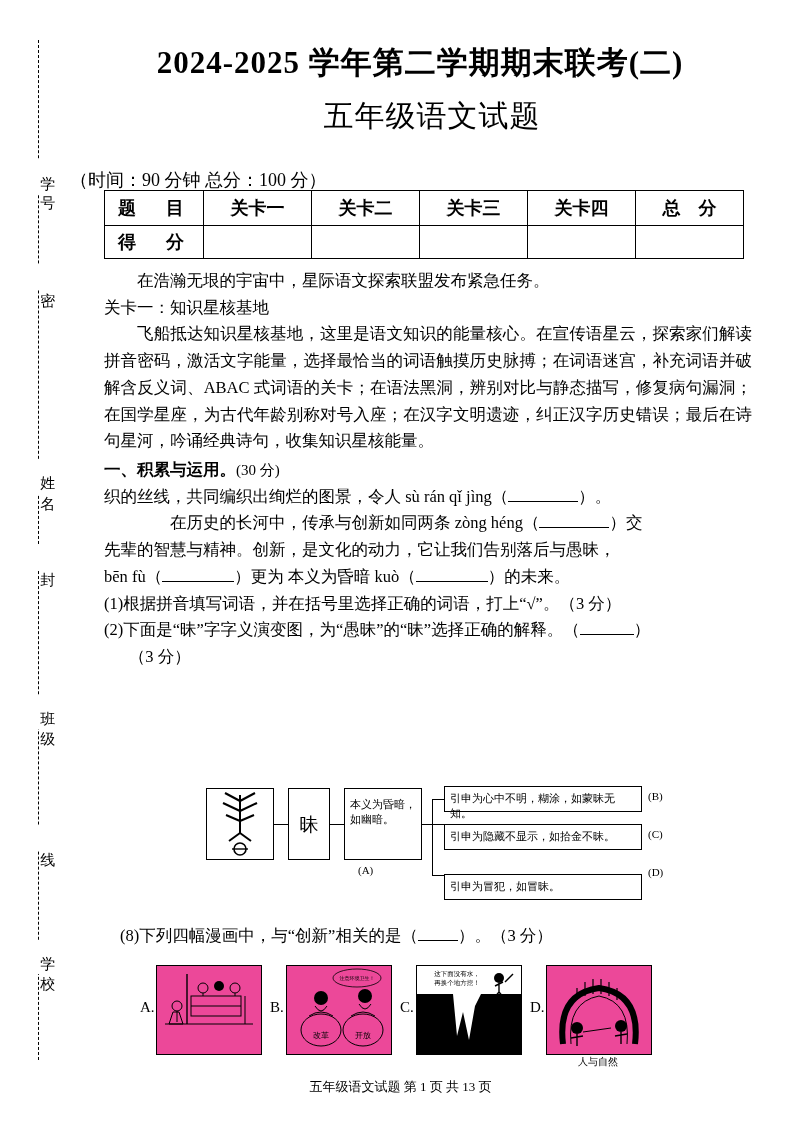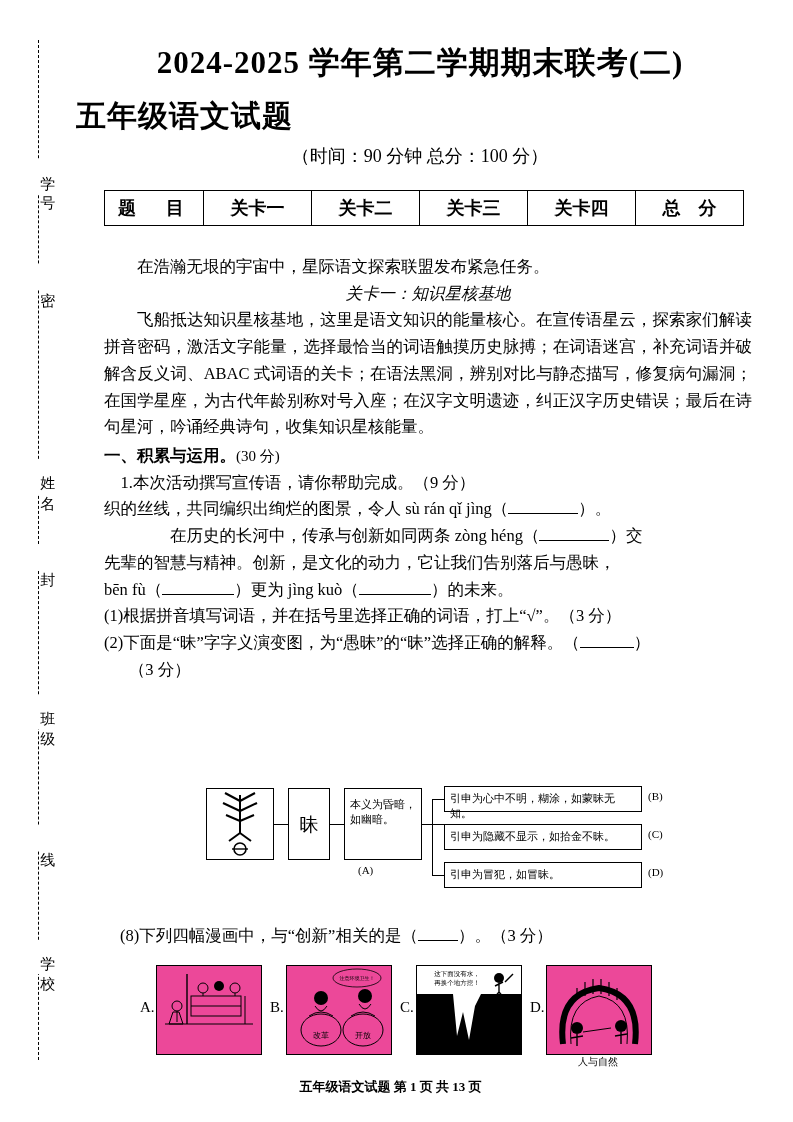--- a/index.html
+++ b/index.html
@@ -26,85 +26,85 @@
   }
   .seal-v{writing-mode:vertical-rl;text-orientation:upright;display:inline-block;}
 
   
   .title1{
     position:absolute;left:70px;top:42px;width:700px;text-align:center;
     font-size:31px;font-weight:bold;letter-spacing:1px;
     font-family:"Liberation Serif","DejaVu Serif",serif;
   }
   .title2{
-    position:absolute;left:76px;top:96px;width:700px;text-align:left;
-    font-size:30px;font-weight:bold;letter-spacing:1px;
+    position:absolute;left:82px;top:96px;width:700px;text-align:center;
+    font-size:30px;font-weight:normal;letter-spacing:1px;
   }
   .subtitle{
-    position:absolute;left:70px;top:144px;width:700px;text-align:center;
+    position:absolute;left:70px;top:168px;width:700px;
     font-size:18px;
   }
 
   
   .score-table{
     position:absolute;left:104px;top:190px;width:640px;
     border-collapse:collapse;
   }
   .score-table td{
     border:1px solid #000;height:32px;text-align:center;
     font-size:18px;font-weight:bold;
   }
   .score-table td.h{width:96px;letter-spacing:6px;}
   .score-table tr.blank td{height:30px;}
 
   
   .body{
-    position:absolute;left:104px;top:254px;width:648px;
+    position:absolute;left:104px;top:268px;width:648px;
     font-size:16.5px;line-height:1.62;text-align:justify;
   }
   .ind2{text-indent:2em;}
-  .center{text-align:center;font-style:italic;}
+  .center{}
   .b{font-weight:bold;}
   .small{font-size:15px;}
 
   p{margin:0;}
   .gap{height:2px;}
 
   .blankline{display:inline-block;border-bottom:1px solid #000;}
 
   
   .diagram{position:absolute;left:206px;top:788px;width:440px;height:115px;}
   .box{position:absolute;border:1px solid #000;box-sizing:border-box;
        font-size:11px;line-height:1.35;}
   .glyphbox{left:0;top:0;width:68px;height:72px;}
   .charbox{left:82px;top:0;width:42px;height:72px;
            font-size:19px;text-align:center;line-height:72px;
            font-family:"Liberation Serif","DejaVu Serif",serif;}
   .meanbox{left:138px;top:0;width:78px;height:72px;padding:8px 5px;}
   .optbox{left:238px;width:198px;height:26px;padding:4px 5px;}
   .opt-b{top:-2px;}
   .opt-c{top:36px;}
-  .opt-d{top:74px;}
+  .opt-d{top:86px;}
   .optlabel{position:absolute;left:442px;font-size:11px;}
   .lbl-b{top:2px;} .lbl-c{top:40px;} .lbl-d{top:78px;}
   .alabel{position:absolute;left:152px;top:76px;font-size:11px;}
   .dline{position:absolute;background:#000;}
 
   
   .comics{position:absolute;left:140px;top:965px;width:520px;height:100px;}
   .comic{position:absolute;top:0;width:104px;height:88px;}
   .comic .cl{position:absolute;left:-16px;top:34px;font-size:15px;}
   .cbox{position:absolute;left:0;top:0;width:104px;height:88px;border:1px solid #000;overflow:hidden;background:#ec4899;}
   .c1{left:16px;} .c2{left:146px;} .c3{left:276px;} .c4{left:406px;}
   .caption{position:absolute;left:406px;top:90px;width:104px;text-align:center;font-size:10px;}
 
   
   .footer{
     position:absolute;left:0;top:1078px;width:781px;text-align:center;
-    font-size:13px;font-weight:bold;
+    font-size:13px;font-weight:normal;padding-left:10px;
   }
 </style>
 </head>
 <body>
 
 <div class="page">
 
   <div class="seal-col">
     <div class="seal-dash"></div>
     <div class="seal-item" style="top:120px;"><span class="seal-v">学 号</span></div>
@@ -123,37 +123,44 @@
   <table class="score-table">
     <tbody>
         <tr>
       <td class="h">题　目</td>
       <td>关卡一</td>
       <td>关卡二</td>
       <td>关卡三</td>
       <td>关卡四</td>
       <td>总　分</td>
     </tr>
+    <tr class="blank">
+      <td class="h">得　分</td>
+      <td></td>
+      <td></td>
+      <td></td>
+      <td></td>
+      <td></td>
+    </tr>
   </tbody>
     </table>
 
   <div class="body">
     <p class="ind2">在浩瀚无垠的宇宙中，星际语文探索联盟发布紧急任务。</p>
     <p class="center">关卡一：知识星核基地</p>
     <p class="ind2">飞船抵达知识星核基地，这里是语文知识的能量核心。在宣传语星云，探索家们解读拼音密码，激活文字能量，选择最恰当的词语触摸历史脉搏；在词语迷宫，补充词语并破解含反义词、ABAC 式词语的关卡；在语法黑洞，辨别对比与静态描写，修复病句漏洞；在国学星座，为古代年龄别称对号入座；在汉字文明遗迹，纠正汉字历史错误；最后在诗句星河，吟诵经典诗句，收集知识星核能量。</p>
     <div class="gap"></div>
     <p>
       <span class="b">一、积累与运用。</span><span class="small">(30 分)</span>
     </p>
-    <p style="text-indent:1em;">1.本次活动撰写宣传语，请你帮助完成。（9 分）</p>
 
     <p><span>织的丝线，共同编织出绚烂的图景，令人 sù rán qǐ jìng（</span><span class="blankline" style="width:70px;"></span><span>）。</span></p>
     <p style="text-indent:4em;"><span>在历史的长河中，传承与创新如同两条 zòng héng（</span><span class="blankline" style="width:70px;"></span><span>）交</span></p>
     <p>先辈的智慧与精神。创新，是文化的动力，它让我们告别落后与愚昧，</p>
-    <p><span>bēn fù（</span><span class="blankline" style="width:72px;"></span><span>）更为 jìng kuò（</span><span class="blankline" style="width:72px;"></span><span>）的未来。</span></p>
+    <p><span>bēn fù（</span><span class="blankline" style="width:72px;"></span><span>）更为 本义为昏暗 kuò（</span><span class="blankline" style="width:72px;"></span><span>）的未来。</span></p>
 
     <p>(1)根据拼音填写词语，并在括号里选择正确的词语，打上“√”。（3 分）</p>
     <p><span>(2)下面是“昧”字字义演变图，为“愚昧”的“昧”选择正确的解释。（</span><span class="blankline" style="width:54px;"></span><span>）</span></p>
     <p style="text-indent:1.5em;">（3 分）</p>
   </div>
 
   <div class="diagram">
     <div class="box glyphbox">
       <svg width="66" height="70" viewBox="0 0 66 70">
         <line x1="33" y1="6" x2="33" y2="44" stroke="#000" stroke-width="2"></line>

